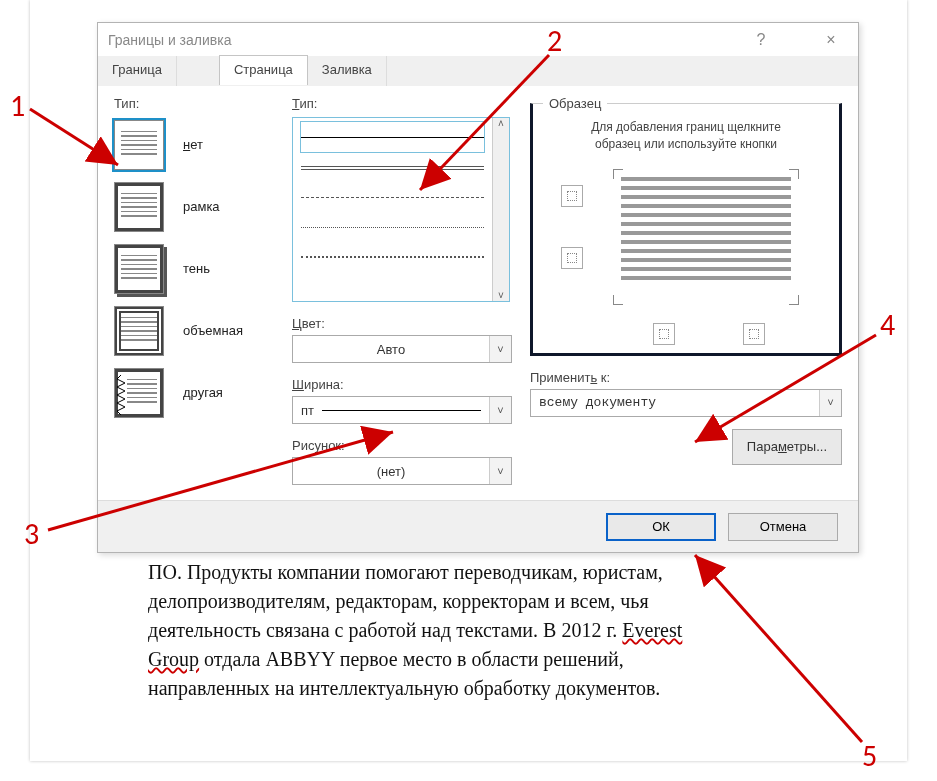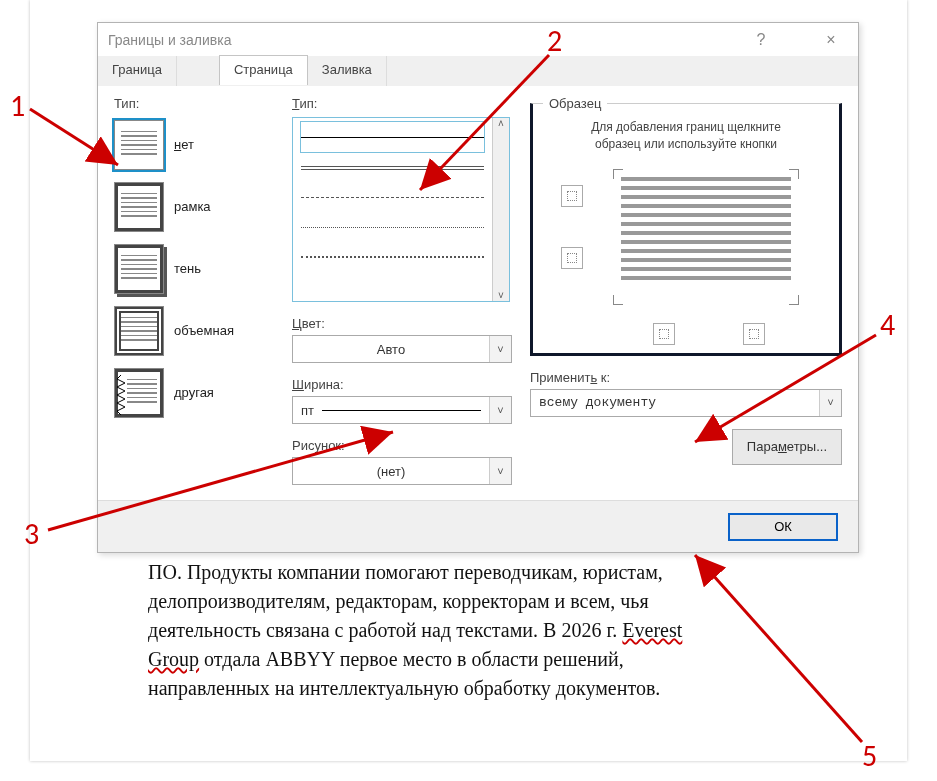--- a/index.html
+++ b/index.html
@@ -11,21 +11,21 @@
   .title-bar .title-btn { width: 34px; height: 28px; display: flex; align-items: center; justify-content: center; color: #888; font-size: 16px; }
   .tabs { display: flex; background: #f0f0f0; height: 30px; }
   .tab { padding: 6px 14px; font-size: 13px; color: #444; background: #f0f0f0; border-right: 1px solid #ddd; cursor: default; }
   .tab.active { background: #fff; border-top: 1px solid #c5c5c5; border-left: 1px solid #c5c5c5; border-right: 1px solid #c5c5c5; position: relative; top: -1px; margin-left: 42px; }
   .content { position: absolute; top: 63px; left: 0; right: 0; bottom: 52px; padding: 10px 16px 0 16px; background: #fff; display: flex; gap: 18px; }
   .col1 { width: 160px; }
   .col2 { width: 220px; }
   .col3 { flex: 1; }
   .section-label { font-size: 13px; color: #444; margin-bottom: 6px; }
   .u { text-decoration: underline; }
-  .type-option { display: flex; align-items: center; gap: 10px; height: 55px; margin-bottom: 7px; }
+  .type-option { display: flex; align-items: center; gap: 19px; height: 55px; margin-bottom: 7px; }
   .type-icon { width: 50px; height: 50px; border: 1px solid #888; display: flex; align-items: center; justify-content: center; background: #fff; position: relative; }
   .type-icon.first { outline: 2px solid #1e90c8; }
   .type-icon .lines { position: absolute; inset: 10px 6px; }
   .type-icon .lines div { height: 1.5px; background: #888; margin-bottom: 3px; }
   .type-icon.inner { box-shadow: inset 0 0 0 3px #444; }
   .type-icon.shadow { box-shadow: inset 0 0 0 3px #444, 3px 3px 0 #555; }
   .type-icon.box3d { box-shadow: inset 0 0 0 2px #444, inset 0 0 0 4px #fff, inset 0 0 0 6px #444; }
   .type-icon.custom .zig { position:absolute; left:2px; top:6px; bottom:6px; width:8px; }
   .type-label { font-size: 13px; color: #222; }
 
@@ -83,21 +83,21 @@
   svg.arrows { position:absolute; top:0; left:0; width:937px; height:781px; pointer-events:none; }
 </style>
 </head>
 <body>
 
 <div class="page-bg"></div>
 
 <div class="body-text">
   <span>ПО. Продукты компании помогают переводчикам, юристам,</span><br>
   <span>делопроизводителям, редакторам, корректорам и всем, чья</span><br>
-  <span>деятельность связана с работой над текстами. В 2026 г. </span><span class="ul">Everest</span><br>
+  <span>деятельность связана с работой над текстами. В 2012 г. </span><span class="ul">Everest</span><br>
   <span class="ul">Group</span><span> отдала ABBYY первое место в области решений,</span><br>
   <span>направленных на интеллектуальную обработку документов.</span>
 </div>
 
 <div class="dialog">
   <div class="title-bar">
     <span>Границы и заливка</span>
     <span class="spacer"></span>
     <span class="title-btn">?</span>
     <span class="title-btn">×</span>
@@ -284,20 +284,21 @@
         <div class="val">всему документу</div>
         <div class="chev">˅</div>
       </div>
 
       <button class="params-btn">Пара<span class="u">м</span>етры...</button>
     </div>
   </div>
 
   <div class="footer">
     <button class="primary">ОК</button>
+    <button>Отмена</button>
   </div>
 </div>
 
 <div class="callout" style="top:87px; left:10px;">1</div>
 <div class="callout" style="top:22px; left:547px;">2</div>
 <div class="callout" style="top:515px; left:24px;">3</div>
 <div class="callout" style="top:306px; left:880px;">4</div>
 <div class="callout" style="top:737px; left:862px;">5</div>
 
 <svg class="arrows">

